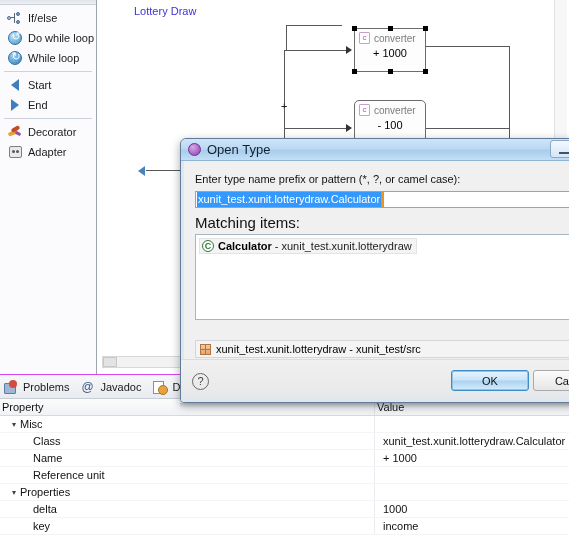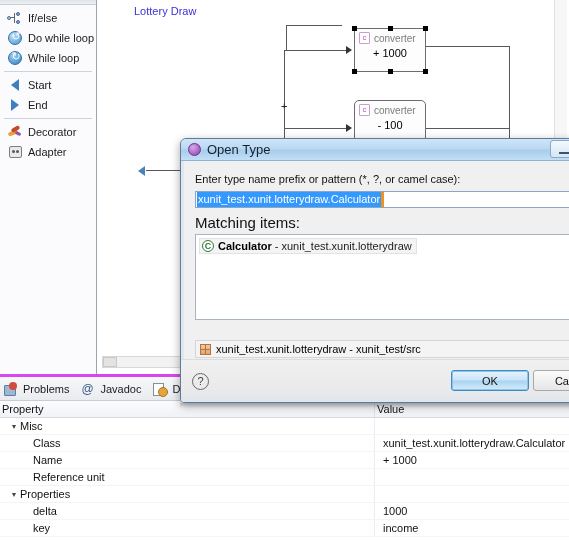--- a/index.html
+++ b/index.html
@@ -177,21 +177,21 @@
     background:#e3e3e3; border:1px solid #c8c8c8;
   }
   #canvas-vscroll {
     position:absolute; right:2px; top:0; width:13px; height:374px;
     background:#f7f7f7; border-left:1px solid #e2e2e2;
   }
 
   
   #bottom {
     position:absolute; left:0; top:374px; width:569px; height:166px;
-    background:#fff; border-top:3px solid #d946ef;
+    background:#fff; border-top:1px solid #d946ef;
   }
   #view-tabs {
     position:absolute; left:0; top:0; width:569px; height:24px;
     background: linear-gradient(#f6f7f9,#e9ecef);
     border-bottom:1px solid #c7cdd4;
     display:flex; align-items:center;
   }
   .vtab {
     display:flex; align-items:center; height:24px;
     padding: 0 8px 0 4px; font-size:11px; color:#1a1a1a;

